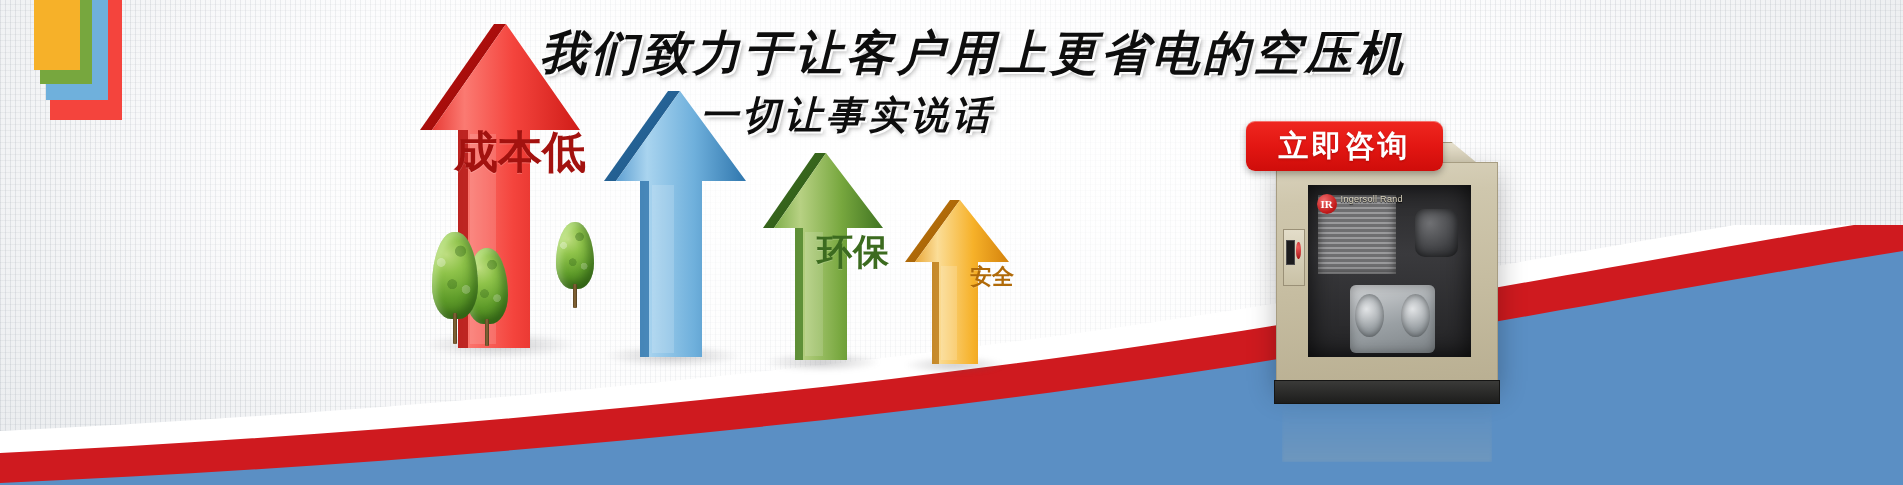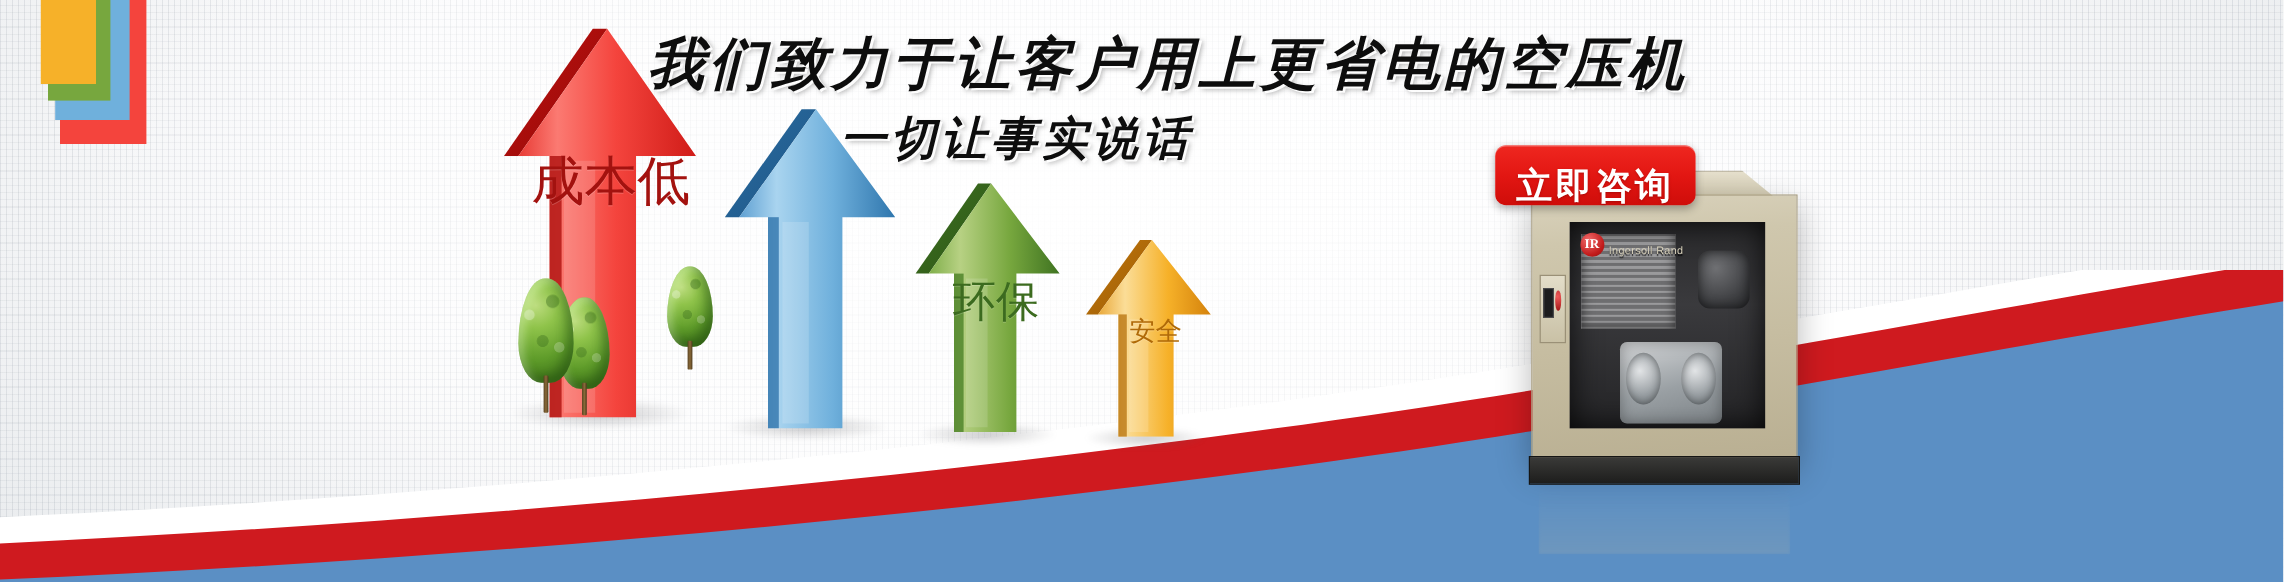--- a/index.html
+++ b/index.html
@@ -43,23 +43,23 @@
 
   
   .stage { position: absolute; inset: 0; }
 
   .arrow {
     position: absolute;
     transform-origin: 50% 100%;
   }
   .arrow .label {
     position: absolute; left: 0; width: 100%;
-    text-align: center;
+    text-align: right;
     font-family: "DejaVu Sans", "Liberation Sans", sans-serif;
-    font-weight: 400;
+    font-weight: 700;
     line-height: 1.02;
     letter-spacing: 0px;
     white-space: pre-line;
     z-index: 5;
     user-select: none;
   }
 
   
   .tree { position: absolute; }
   .tree .crown {
@@ -153,21 +153,21 @@
     border: 1px solid #4a4a4c;
   }
   .m-panel .estop {
     position: absolute; right: 14%; top: 22%;
     width: 22%; height: 30%;
     border-radius: 50%;
     background: radial-gradient(circle at 35% 30%, #ef5a5a, #a11414);
   }
   .m-logo {
     position: absolute; left: 18%; top: 14%;
-    display: flex; align-items: flex-end; gap: 4px;
+    display: flex; align-items: flex-start; gap: 4px;
     z-index: 3;
   }
   .m-logo .ir-mark {
     width: 20px; height: 20px; border-radius: 50%;
     background: radial-gradient(circle at 35% 30%, #f06a6a, #c21b1b 65%, #8e0f0f);
     color: #fff;
     font-size: 11px; font-weight: 700; line-height: 20px; text-align: center;
     font-family: "Liberation Serif", serif;
   }
   .m-logo .ir-text {
@@ -206,25 +206,25 @@
       -1px -1px 0 rgba(255,255,255,.8);
     user-select: none;
   }
   .headline.l1 { left: 540px; top: 22px;  font-size: 47px; letter-spacing: 4px; text-align: center; }
   .headline.l2 { left: 700px; top: 90px;  font-size: 38px; letter-spacing: 4px; }
 
   
   .cta {
     position: absolute;
     left: 1246px; top: 121px;
-    width: 167px; height: 50px;
+    width: 197px; height: 50px;
     border-radius: 9px;
     background: linear-gradient(180deg, #ef2720 0%, #e21612 52%, #cf0d0a 100%);
     box-shadow: 0 3px 7px rgba(0,0,0,.30), inset 0 1px 0 rgba(255,255,255,.35);
-    display: flex; align-items: flex-end; justify-content: center;
+    display: flex; align-items: center; justify-content: center;
     cursor: pointer;
     z-index: 40;
     border: none;
   }
   .cta-label {
     color: #ffffff;
     font-family: "DejaVu Sans", "Liberation Sans", sans-serif;
     font-size: 30px;
     font-weight: 700;
     letter-spacing: 3px;

